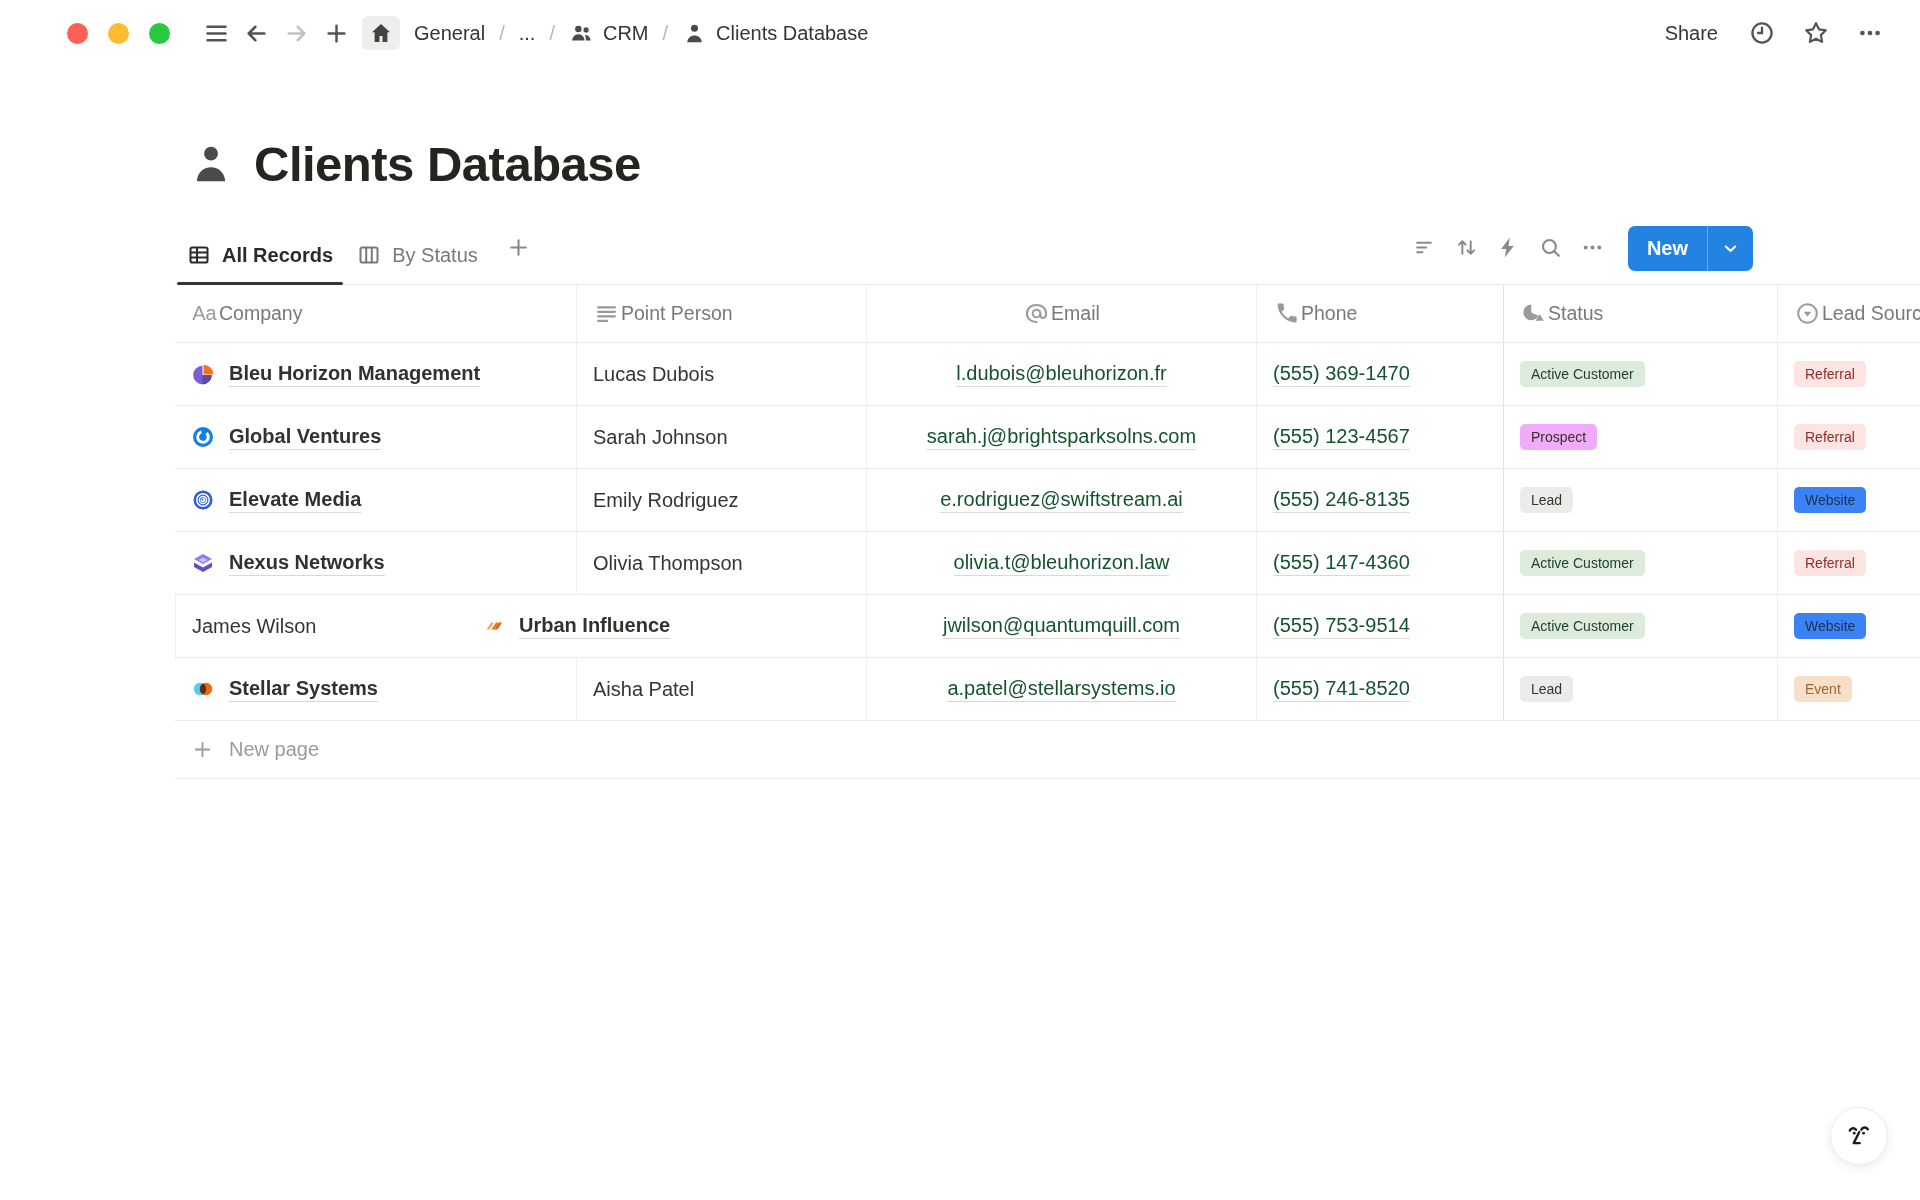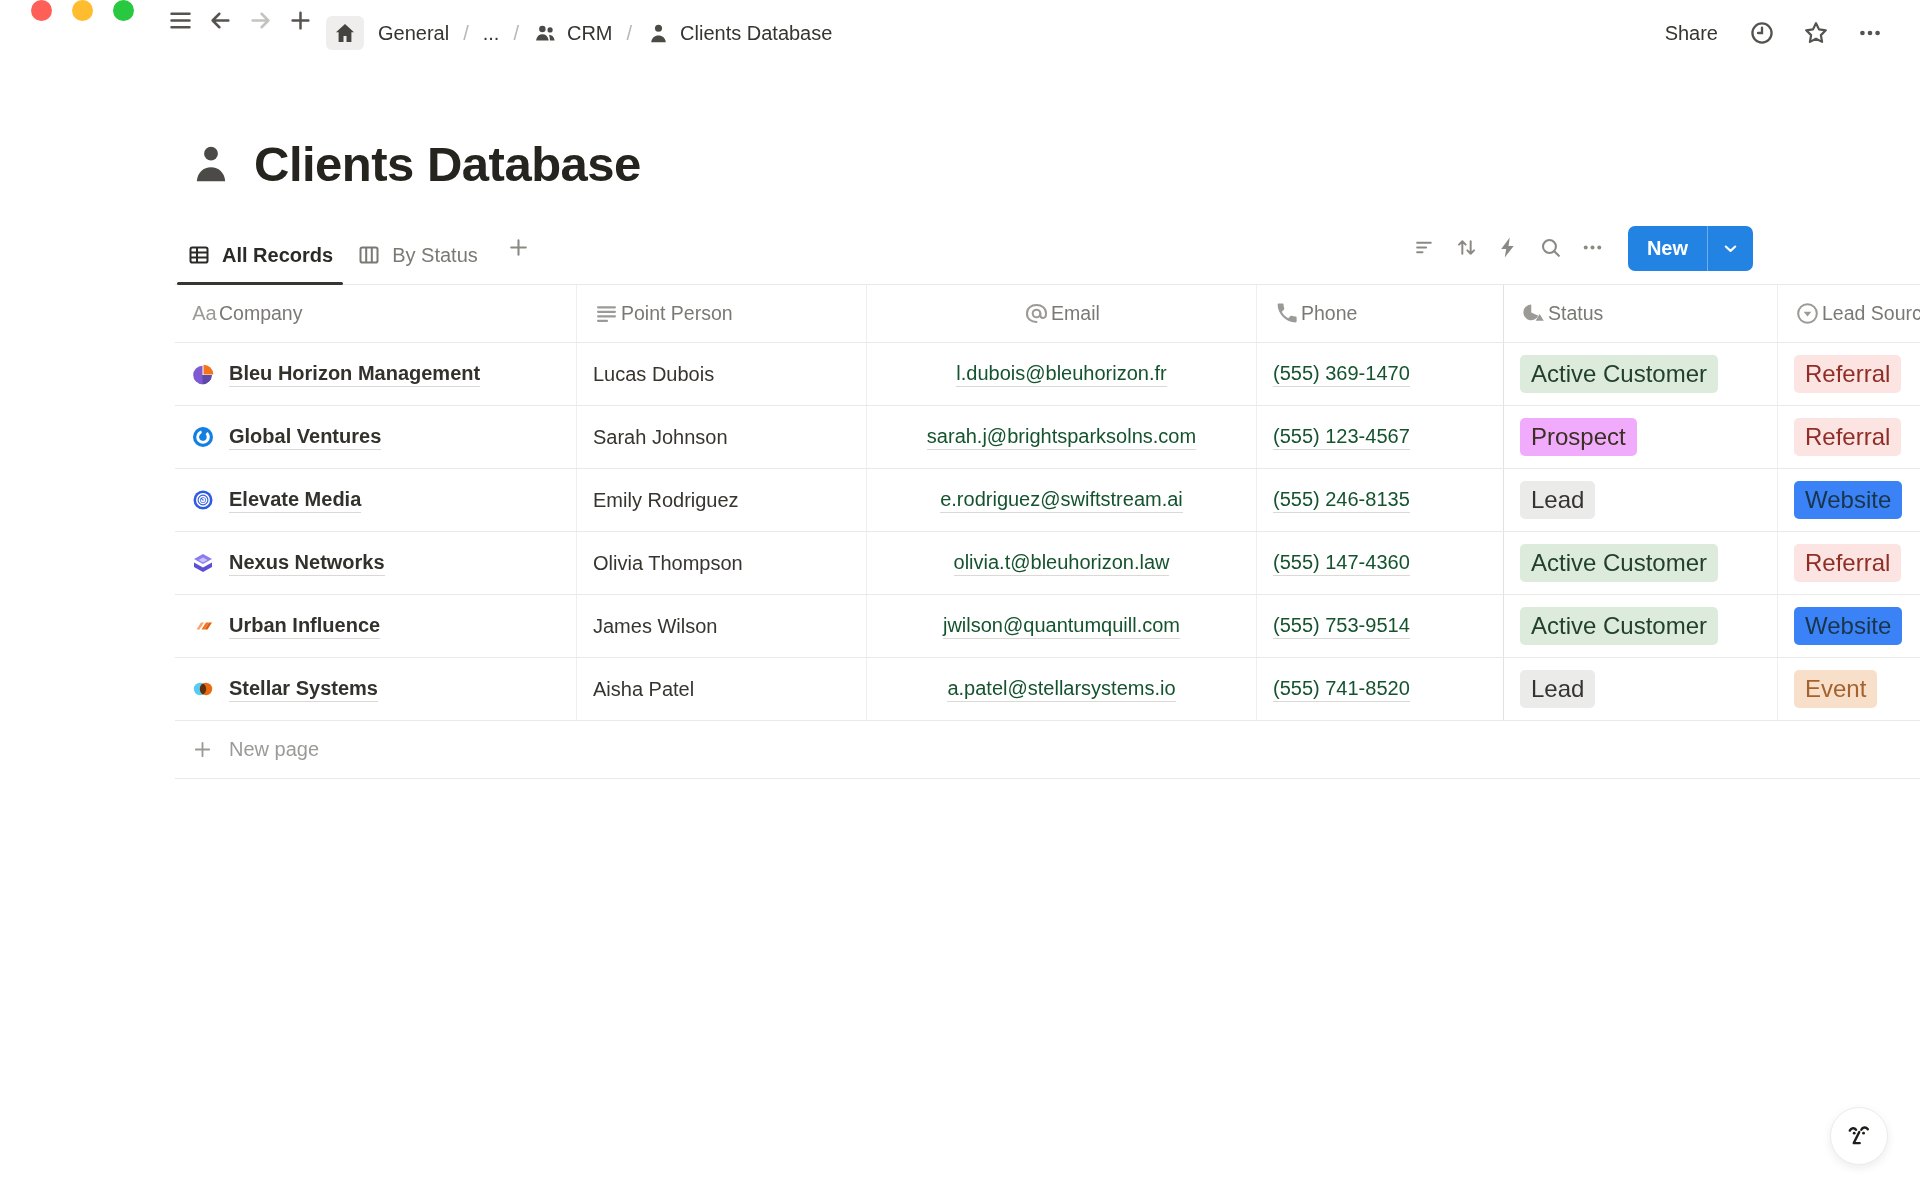--- a/index.html
+++ b/index.html
@@ -1,20 +1,20 @@
 <!DOCTYPE html>
 <html><head>
 <meta charset="utf-8">
 <style>
   * { margin:0; padding:0; box-sizing:border-box; }
   html,body { width:1920px; height:1200px; background:#ffffff; overflow:hidden;
     font-family:"Liberation Sans", sans-serif; color:#37352F; }
 
   
-  .topbar { display:flex; height:66px; padding:0 30px 0 31px; }
+  .topbar { display:flex; align-items:center; height:66px; padding:0 30px 0 31px;margin-left:36px; }
   .lights { display:flex; gap:20px; margin-right:26px; }
   .light { width:21px; height:21px; border-radius:50%; }
   .light.red    { background:#FE5F57; }
   .light.yellow { background:#FEBC2E; }
   .light.green  { background:#28C840; }
   .tb-btn { display:flex; align-items:center; justify-content:center;
             width:40px; height:40px; border-radius:6px; color:#55534F; }
   .tb-btn svg { width:27px; height:27px; }
   .tb-btn.disabled { color:#C4C3C0; }
   .crumbs { display:flex; align-items:center; gap:10px; margin-left:6px;
@@ -72,21 +72,21 @@
   .hcell-icon { width:27px; height:27px; margin-right:1px; color:#9B9A97; flex:none;
                 display:flex; align-items:center; justify-content:center; }
   .hcell-icon svg { width:100%; height:100%; }
   .aa { font-size:20px; color:#9B9A97; font-weight:400; }
   .drow { height:63px; font-size:20px; }
   .logo { width:24px; height:24px; margin-right:14px; flex:none; }
   .logo svg { width:100%; height:100%; }
   .co-name { font-weight:700; color:#32312C; border-bottom:1.5px solid #DBD9D4; padding-bottom:1px; }
   .plain { color:#37352F; }
   .ulink { border-bottom:1.5px solid #DBD9D4; padding-bottom:1px; color:#14532d; }
-  .chip { border-radius:5px; padding:5px 11px; font-size:24px; line-height:1.2; }
+  .chip { border-radius:5px; padding:5px 11px; font-size:14px; line-height:1.2; }
   .chip-green  { background:#DCEBDC; color:#23402D; }
   .chip-yellow { background:#f0abfc; color:#3A3022; }
   .chip-gray   { background:#EBEBEA; color:#36342F; }
   .chip-red    { background:#FBE4E1; color:#8F2D26; }
   .chip-blue   { background:#3b82f6; color:#1A354A;text-align:right; }
   .chip-orange { background:#F8DFCA; color:#A3622E; }
   .newpage-row { display:flex; align-items:center; height:58px; padding-left:16px;
                  gap:15px; color:#9B9A97; font-size:20px; border-bottom:1px solid #E9E9E7; }
   .newpage-row svg { width:23px; height:23px; }
 
@@ -409,33 +409,33 @@
         </div>
       <div class="cell c5">
           <span class="chip chip-green">Active Customer</span>
         </div>
       <div class="cell c6">
           <span class="chip chip-red">Referral</span>
         </div>
     </div>
 
     <div class="trow drow">
+      <div class="cell c2">
+          <span class="plain">James Wilson</span>
+        </div>
       <div class="cell c1">
         <span class="logo">
           <svg viewBox="0 0 24 24">
               <path d="M5.5 15.5l4.5-7h3l-4.5 7z" fill="#F9A56A"></path>
               <path d="M10.5 15.5l4.5-7h3l-4.5 7z" fill="#F4731C"></path>
               <path d="M15.5 15.5l4.5-7h3l-4.5 7z" fill="#E05E0F" transform="translate(-2 0)"></path>
             </svg>
         </span>
         <span class="co-name">Urban Influence</span>
       </div>
-      <div class="cell c2">
-          <span class="plain">James Wilson</span>
-        </div>
       <div class="cell c3">
           <span class="ulink">jwilson@quantumquill.com</span>
         </div>
       <div class="cell c4">
           <span class="ulink">(555) 753-9514</span>
         </div>
       <div class="cell c5">
           <span class="chip chip-green">Active Customer</span>
         </div>
       <div class="cell c6">

